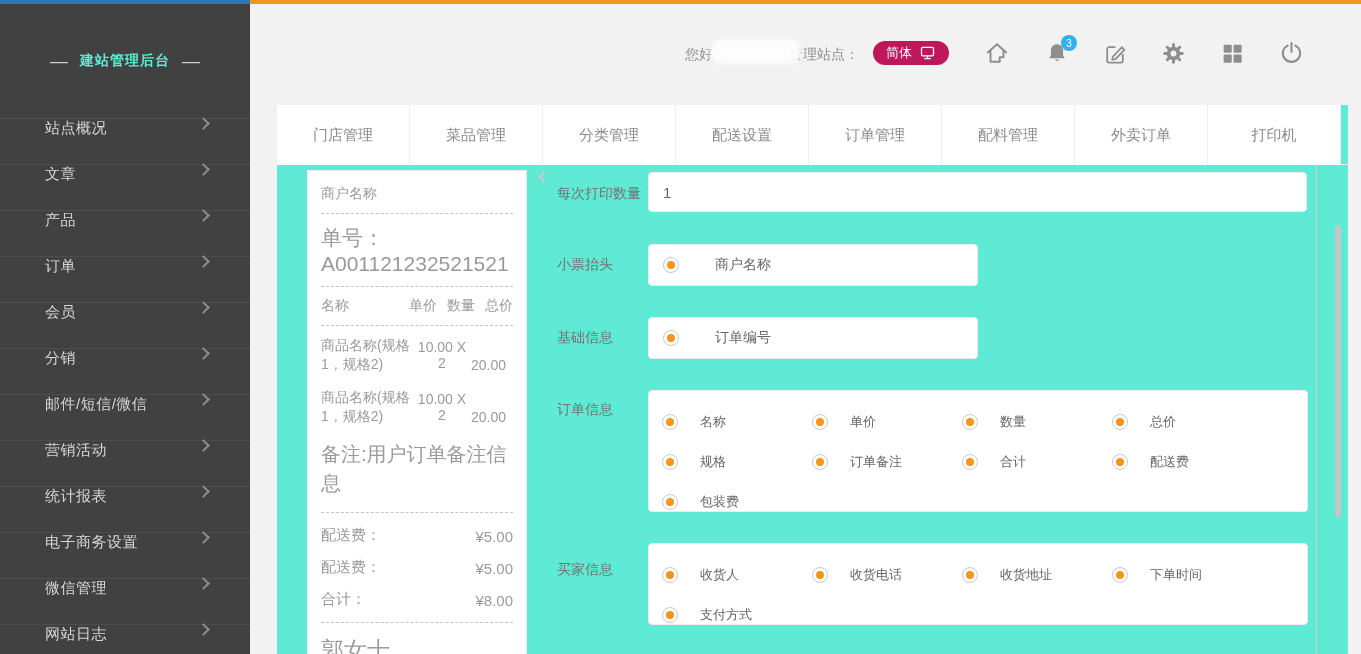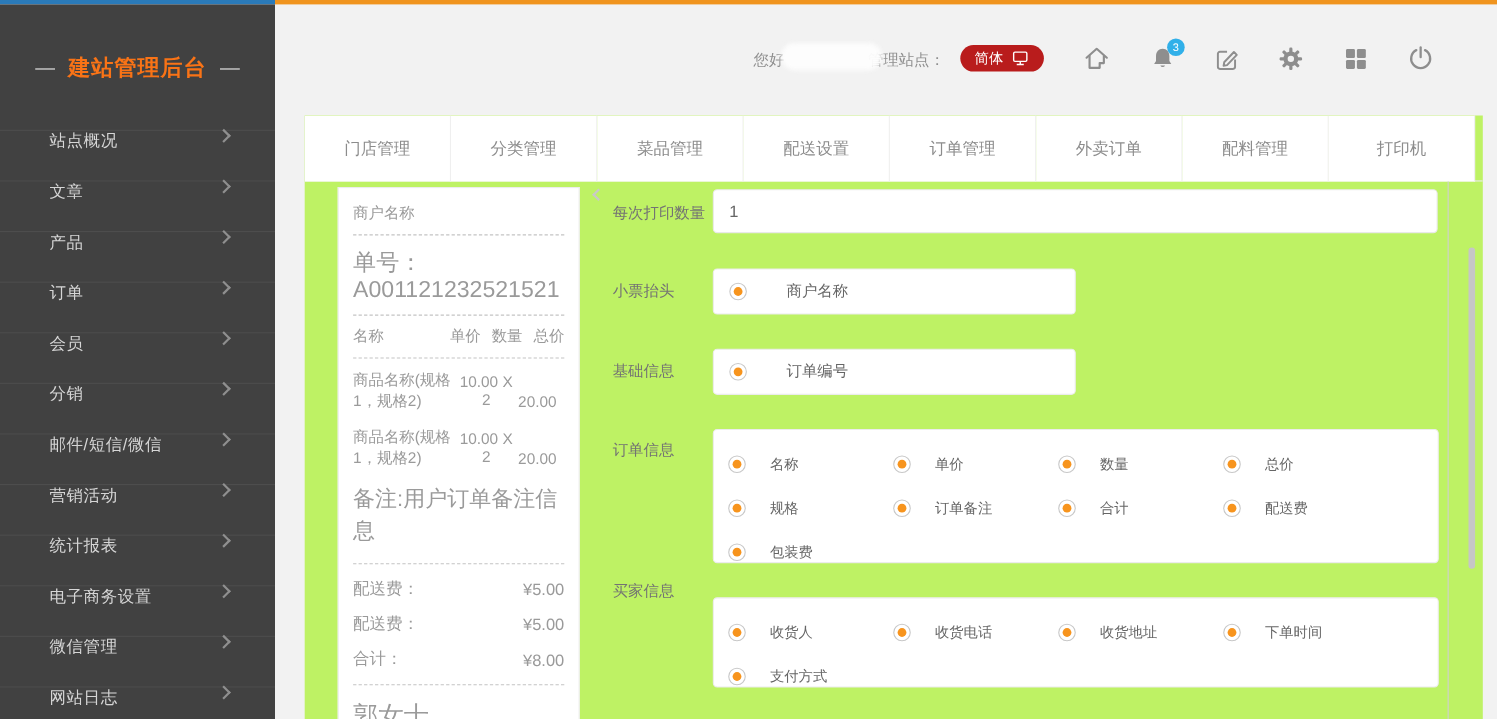--- a/index.html
+++ b/index.html
@@ -9,44 +9,44 @@
   
   .accent { position:absolute; top:0; height:4px; }
   .accent-blue { left:0; width:250px; background:#2a7ab9; }
   .accent-orange { left:250px; width:1111px; background:#f0941e; }
 
   
   .sidebar { position:absolute; left:0; top:4px; width:250px; height:650px;
     background:#414141; overflow:hidden; }
   .brand { height:114px; display:flex; align-items:center; justify-content:center;
     gap:12px; color:#fff; }
-  .brand-title { font-size:20px; font-weight:bold; letter-spacing:1px; color:#f97316; }
+  .brand-title { font-size:14px; font-weight:bold; letter-spacing:1px; color:#5eead4; }
   .brand-dash { font-size:18px; color:#cfcfcf; }
   .menu { list-style:none; }
   .menu li { height:46px; display:flex; justify-content:space-between;
     padding:0 42px 0 45px; border-top:1px solid #4d4d4d; cursor:pointer; }
   .menu li span.lbl { color:#d6d6d6; font-size:15px; letter-spacing:0.5px; }
   .chev { width:9px; height:9px; border-top:2px solid #8f8f8f; border-right:2px solid #8f8f8f;
     transform:rotate(45deg); }
 
   
   .hdr-text { position:absolute; font-size:14px; color:#8f8f8f; }
   .blob { position:absolute; left:710px; top:39px; width:92px; height:25px;
     background:rgba(253,253,253,0.96); border-radius:13px; filter:blur(2px); z-index:3; }
   .lang-pill { position:absolute; left:873px; top:41px; width:76px; height:24px;
-    border-radius:12px; background:#b91c1c; color:#fff; display:flex; align-items:center;
+    border-radius:12px; background:#be185d; color:#fff; display:flex; align-items:center;
     justify-content:center; gap:7px; font-size:13px; cursor:pointer; }
   .hicon { position:absolute; width:26px; height:26px; cursor:pointer; }
   .badge { position:absolute; top:-5px; right:-7px; width:16px; height:16px; border-radius:50%;
     background:#31b0e9; color:#fff; font-size:10px; display:flex; align-items:center;
     justify-content:center; }
 
   
   .panel { position:absolute; left:277px; top:105px; width:1071px; height:549px;
-    background:#bef264; overflow:hidden; }
+    background:#5eead4; overflow:hidden; }
   .tabbar { display:flex; height:60px; border-bottom:1px solid #ebebeb; }
   .tab { width:133px; height:60px; display:flex; align-items:center; justify-content:center;
     font-size:15px; color:#8c8c8c; border-right:1px solid #efefef; cursor:pointer;
     background:#fff; }
 
   
   .receipt { position:absolute; left:30px; top:65px; width:220px; height:530px;
     background:#fff; border:1px solid #ececec; padding:12px 13px; color:#9a9a9a; }
   .r-merchant { font-size:14px; margin-top:2px; }
   .r-sep { border-top:1px dashed #c4c4c4; margin:10px 0; }
@@ -222,26 +222,26 @@
   <svg width="25" height="25" viewBox="0 0 24 24" fill="none" stroke="#8e8e8e" stroke-width="2" stroke-linecap="round">
     <path d="M8.2 4.4 A8.3 8.3 0 1 0 15.8 4.4"></path>
     <line x1="12" y1="2" x2="12" y2="10.5"></line>
   </svg>
 </div>
 
 <div class="panel">
 
   <div class="tabbar">
     <div class="tab">门店管理</div>
+    <div class="tab">菜品管理</div>
     <div class="tab">分类管理</div>
-    <div class="tab">菜品管理</div>
     <div class="tab">配送设置</div>
     <div class="tab">订单管理</div>
+    <div class="tab">配料管理</div>
     <div class="tab">外卖订单</div>
-    <div class="tab">配料管理</div>
     <div class="tab">打印机</div>
   </div>
 
   <div class="receipt">
     <div class="r-merchant">商户名称</div>
     <div class="r-sep"></div>
     <div class="r-orderno">单号：A001121232521521</div>
     <div class="r-sep"></div>
     <div class="r-cols">
       <span class="c1">名称</span>
@@ -362,21 +362,21 @@
     <div class="opt-row">
       <div class="opt">
           <span class="radio">
             <i></i>
           </span>
           <span class="opt-lbl">包装费</span>
         </div>
     </div>
   </div>
 
-  <span class="row-label" style="top:424px;">买家信息</span>
+  <span class="row-label" style="top:456px;">买家信息</span>
   <div class="opt-box big" style="top:438px; height:82px;">
     <div class="opt-row">
       <div class="opt">
           <span class="radio">
             <i></i>
           </span>
           <span class="opt-lbl">收货人</span>
         </div>
       <div class="opt">
           <span class="radio">

